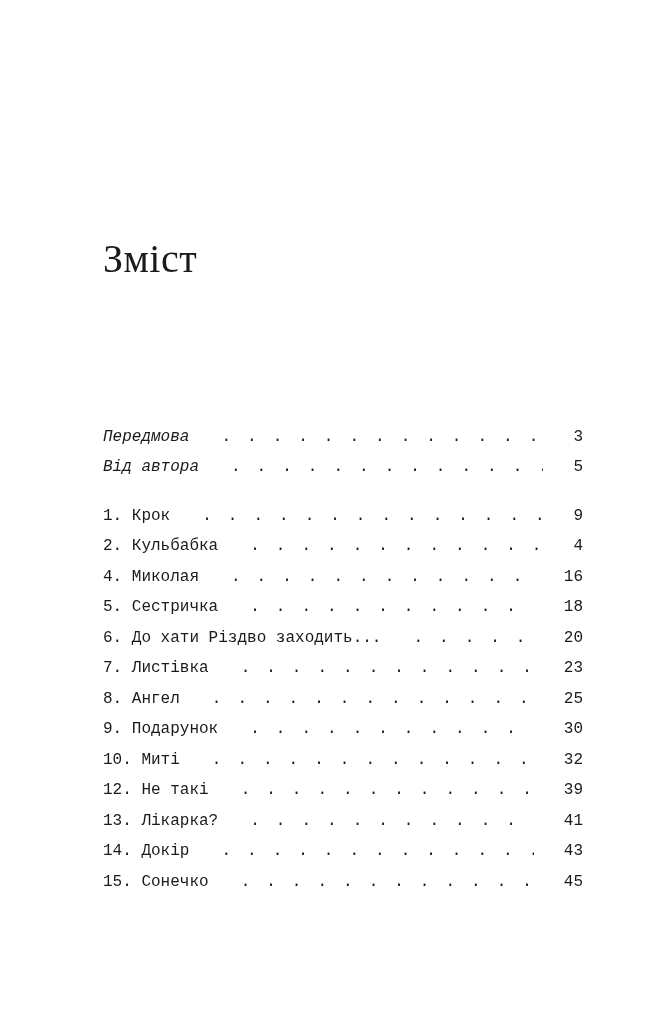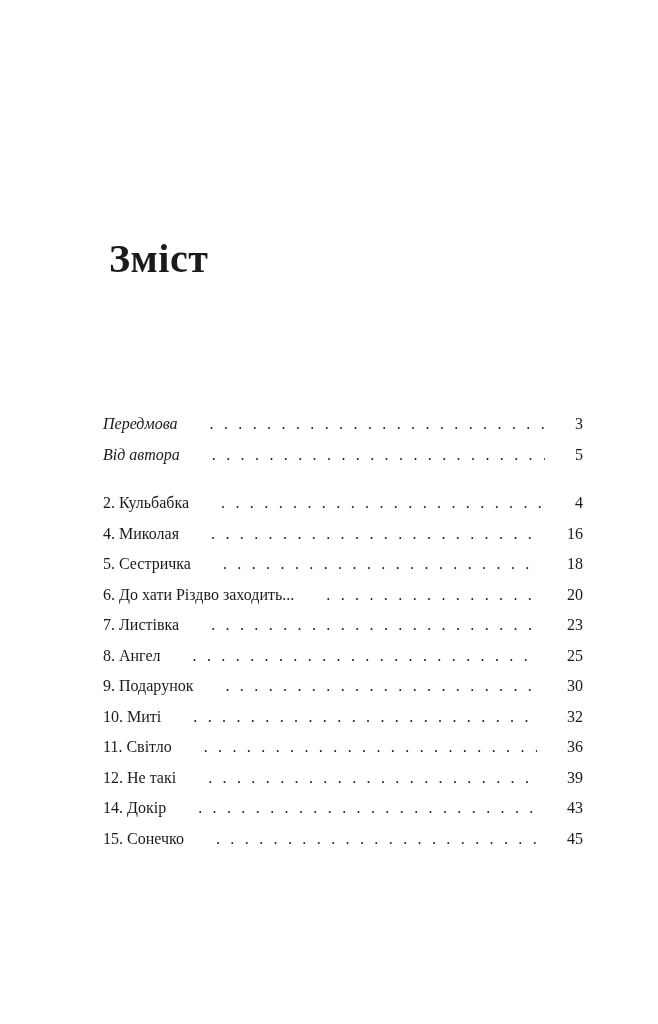--- a/index.html
+++ b/index.html
@@ -1,22 +1,22 @@
 <!DOCTYPE html>
 <html><head>
 <meta charset="utf-8">
 <style>
   html, body { margin:0; padding:0; background:#ffffff; }
   body { width:658px; height:1024px; position:relative; overflow:hidden;
          font-family:"DejaVu Serif","Liberation Serif",serif; color:#1a1a1a; }
-  .title { position:absolute; left:109px; top:208px; font-size:40px;
-           font-family:"Liberation Serif",serif; font-weight:bold; letter-spacing:0.5px; }
+  .title { position:absolute; left:103px; top:208px; font-size:40px;
+           font-family:"Liberation Serif",serif; font-weight:normal; letter-spacing:0.5px; }
   .toc { position:absolute; left:103px; top:415px; width:480px; }
-  .row { display:flex; align-items:flex-start; height:30.5px; font-size:16px;
-         font-family:Liberation Serif, serif;gap:28px; }
+  .row { display:flex; align-items:flex-end; height:30.5px; font-size:16px;
+         font-family:Liberation Mono, monospace;gap:28px; }
   .row .label { white-space:nowrap; padding-right:4px; }
   .row .dots { flex:1; overflow:hidden; white-space:nowrap; letter-spacing:3.2px; }
   .row .dots::before { content:". . . . . . . . . . . . . . . . . . . . . . . . . . . . . . . . . . . . . . . . . . . . . . . . . . . . . . . . . . . . . . . . . . . . . ."; }
   .row .page { white-space:nowrap; padding-left:2px; }
   .italic .label { font-style:italic; }
   .gap { height:18px; }
 </style>
 </head>
 <body>
 
@@ -29,20 +29,25 @@
     <span class="page">3</span>
   </div>
   <div class="row italic">
     <span class="label">Від автора</span>
     <span class="dots"></span>
     <span class="page">5</span>
   </div>
 
   <div class="gap"></div>
 
+  <div class="row">
+      <span class="label">1. Крок</span>
+      <span class="dots"></span>
+      <span class="page">9</span>
+    </div>
   <div class="row">
       <span class="label">2. Кульбабка</span>
       <span class="dots"></span>
       <span class="page">4</span>
     </div>
   <div class="row">
       <span class="label">4. Миколая</span>
       <span class="dots"></span>
       <span class="page">16</span>
     </div>
@@ -70,28 +75,28 @@
       <span class="label">9. Подарунок</span>
       <span class="dots"></span>
       <span class="page">30</span>
     </div>
   <div class="row">
       <span class="label">10. Миті</span>
       <span class="dots"></span>
       <span class="page">32</span>
     </div>
   <div class="row">
-      <span class="label">11. Світло</span>
-      <span class="dots"></span>
-      <span class="page">36</span>
-    </div>
-  <div class="row">
       <span class="label">12. Не такі</span>
       <span class="dots"></span>
       <span class="page">39</span>
+    </div>
+  <div class="row">
+      <span class="label">13. Лікарка?</span>
+      <span class="dots"></span>
+      <span class="page">41</span>
     </div>
   <div class="row">
       <span class="label">14. Докір</span>
       <span class="dots"></span>
       <span class="page">43</span>
     </div>
   <div class="row">
       <span class="label">15. Сонечко</span>
       <span class="dots"></span>
       <span class="page">45</span>

